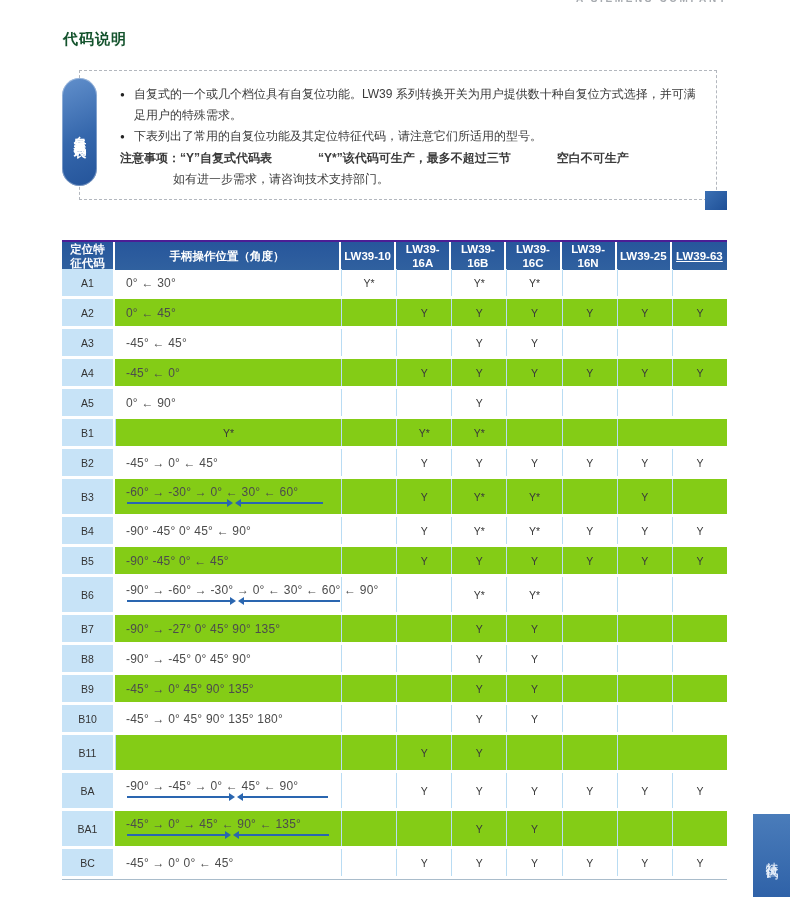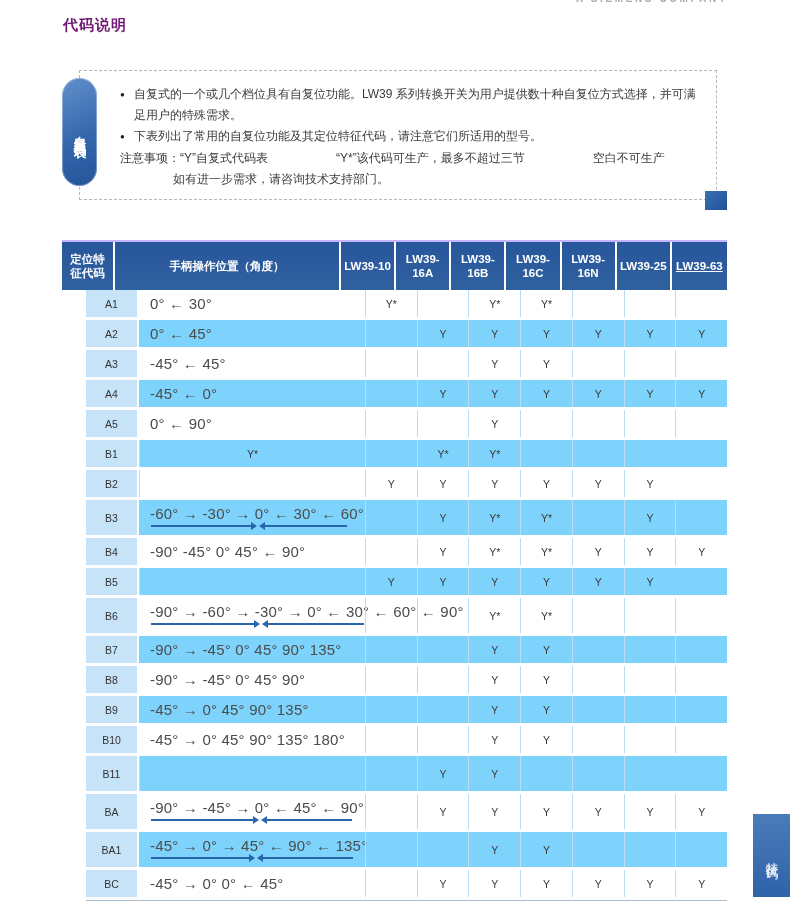--- a/index.html
+++ b/index.html
@@ -8,34 +8,34 @@
     width:790px; height:903px; position:relative; overflow:hidden;
     font-family:"Liberation Sans","DejaVu Sans",sans-serif; color:#333;
   }
   
   .brand {
     position:absolute; top:-7px; right:62px;
     font-size:10px; font-weight:bold; letter-spacing:2.6px; color:#a7abb0;
     white-space:nowrap;
   }
   .page-title {
-    position:absolute; left:63px; top:16px;
-    font-size:15px; font-weight:bold; color:#701a75; letter-spacing:1px;
+    position:absolute; left:63px; top:30px;
+    font-size:15px; font-weight:bold; color:#14532d; letter-spacing:1px;
   }
   
   .info-box {
     position:absolute; left:79px; top:70px; width:638px; height:130px;
     border:1px dashed #b3b7be;
     padding:13px 14px 8px 40px;
     font-size:12px; color:#3a3a3a; line-height:21px;
   }
   .bullet-line { display:flex; }
   .bullet-dot { width:14px; flex:0 0 14px; font-size:11px; color:#222; }
-  .note-row { display:flex; margin-top:1px; white-space:nowrap; }
-  .note-item + .note-item { margin-left:68px; }
+  .note-row { display:flex; margin-top:1px; white-space:nowrap;font-weight:bold; }
+  .note-item + .note-item { margin-left:46px; }
   .note-footer { padding-left:53px; }
   
   .side-pill {
     position:absolute; left:62px; top:78px; width:35px; height:108px;
     border-radius:18px;
     background:linear-gradient(155deg,#6290cc 0%,#3567ac 55%,#24549a 100%);
     display:flex; align-items:center; justify-content:center;
     box-shadow:0 0 0 1px rgba(255,255,255,.35) inset;
   }
   .side-pill span {
@@ -43,47 +43,47 @@
     color:#fff; font-size:12.5px; letter-spacing:2px; font-weight:bold;
   }
   .corner-square {
     position:absolute; left:705px; top:191px; width:22px; height:19px;
     background:linear-gradient(135deg,#3b70b4,#1f5097);
   }
   
   .feature-table { position:absolute; left:62px; top:240px; width:665px; }
   .thead {
     display:grid; grid-template-columns:53px 226px repeat(7,1fr);
-    height:50px; border-top:2px solid #c4b5fd;
+    height:29px; border-top:2px solid #4c1d95;
   }
   .hcell {
     background:linear-gradient(180deg,#27569c,#30619f);
     color:#fff; font-size:11.5px; font-weight:bold;
     display:flex; align-items:center; justify-content:center; text-align:center;
     border-right:2px solid #fff; line-height:14px;
   }
   .hcell:last-child { border-right:none;text-decoration:underline; }
-  .tbody { border-bottom:1px solid #a9bccb;margin-left:24px; }
+  .tbody { border-bottom:1px solid #a9bccb; }
   .trow {
     display:grid; grid-template-columns:53px 226px repeat(7,1fr);
     height:30px; border-bottom:3px solid #fff; background:#ffffff;
   }
-  .trow.alt { background:#7dd3fc; }
+  .trow.alt { background:#84cc16; }
   .trow.tall { height:38px; }
   .cell { display:flex; align-items:center; }
   .cell.code {
     background:#c7e3f7; justify-content:center;
     font-size:10.5px; color:#333; border-right:2px solid #fff;
   }
   .cell.pos {
     padding-left:11px; flex-direction:column; align-items:flex-start;
     justify-content:center; overflow:visible;
   }
   .pos-text {
-    font-size:15px; color:#4c4c4c; white-space:nowrap; letter-spacing:.2px;
+    font-size:12px; color:#4c4c4c; white-space:nowrap; letter-spacing:.2px;
   }
   .cell.pos .arrows { display:flex; height:9px; padding-left:1px; column-gap:14px; }
   .arr { display:inline-block; height:2px; background:#2a66b0; margin-top:3px; position:relative; }
   .arr.right::after {
     content:""; position:absolute; right:-6px; top:-3px;
     border-left:6px solid #2a66b0; border-top:4px solid transparent; border-bottom:4px solid transparent;
   }
   .arr.left::before {
     content:""; position:absolute; left:-6px; top:-3px;
     border-right:6px solid #2a66b0; border-top:4px solid transparent; border-bottom:4px solid transparent;
@@ -227,20 +227,23 @@
         <div class="cell flag">Y*</div>
         <div class="cell flag"></div>
         <div class="cell flag">Y*</div>
         <div class="cell flag">Y*</div>
         <div class="cell flag"></div>
         <div class="cell flag"></div>
         <div class="cell flag"></div>
       </div>
       <div class="trow">
         <div class="cell code">B2</div>
+        <div class="cell pos">
+          <div class="pos-text">-45° → 0° ← 45°</div>
+        </div>
         <div class="cell flag"></div>
         <div class="cell flag">Y</div>
         <div class="cell flag">Y</div>
         <div class="cell flag">Y</div>
         <div class="cell flag">Y</div>
         <div class="cell flag">Y</div>
         <div class="cell flag">Y</div>
       </div>
       <div class="trow alt tall">
         <div class="cell code">B3</div>
@@ -267,20 +270,23 @@
         <div class="cell flag"></div>
         <div class="cell flag">Y</div>
         <div class="cell flag">Y*</div>
         <div class="cell flag">Y*</div>
         <div class="cell flag">Y</div>
         <div class="cell flag">Y</div>
         <div class="cell flag">Y</div>
       </div>
       <div class="trow alt">
         <div class="cell code">B5</div>
+        <div class="cell pos">
+          <div class="pos-text">-90° -45° 0° ← 45°</div>
+        </div>
         <div class="cell flag"></div>
         <div class="cell flag">Y</div>
         <div class="cell flag">Y</div>
         <div class="cell flag">Y</div>
         <div class="cell flag">Y</div>
         <div class="cell flag">Y</div>
         <div class="cell flag">Y</div>
       </div>
       <div class="trow tall">
         <div class="cell code">B6</div>
@@ -295,21 +301,21 @@
         <div class="cell flag"></div>
         <div class="cell flag">Y*</div>
         <div class="cell flag">Y*</div>
         <div class="cell flag"></div>
         <div class="cell flag"></div>
         <div class="cell flag"></div>
       </div>
       <div class="trow alt">
         <div class="cell code">B7</div>
         <div class="cell pos">
-          <div class="pos-text">-90° → -45° 0° 45° 90° 135°</div>
+          <div class="pos-text">-90° → -27° 0° 45° 90° 135°</div>
         </div>
         <div class="cell flag"></div>
         <div class="cell flag"></div>
         <div class="cell flag">Y</div>
         <div class="cell flag">Y</div>
         <div class="cell flag"></div>
         <div class="cell flag"></div>
         <div class="cell flag"></div>
       </div>
       <div class="trow">

